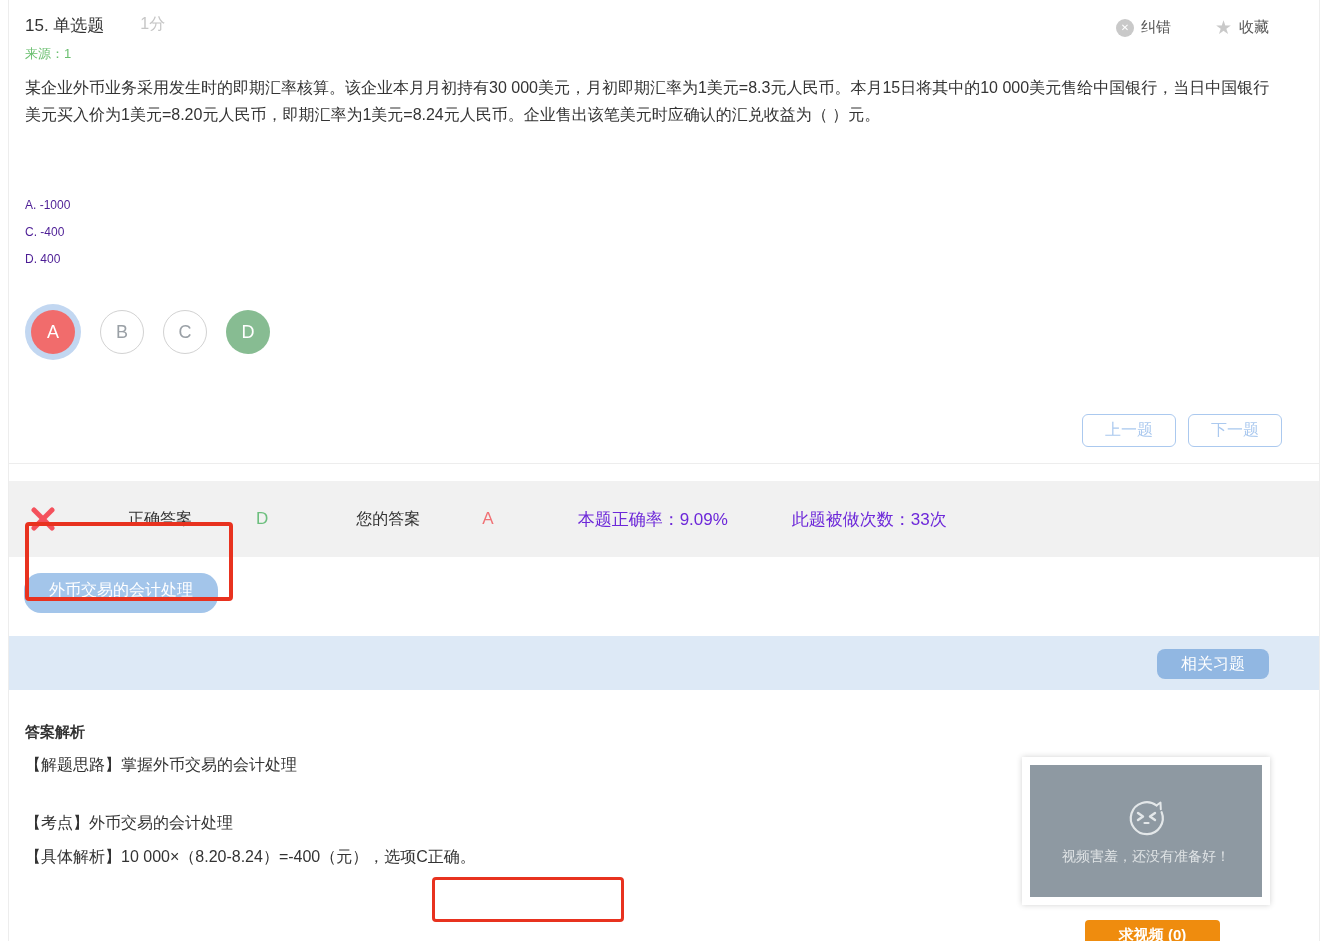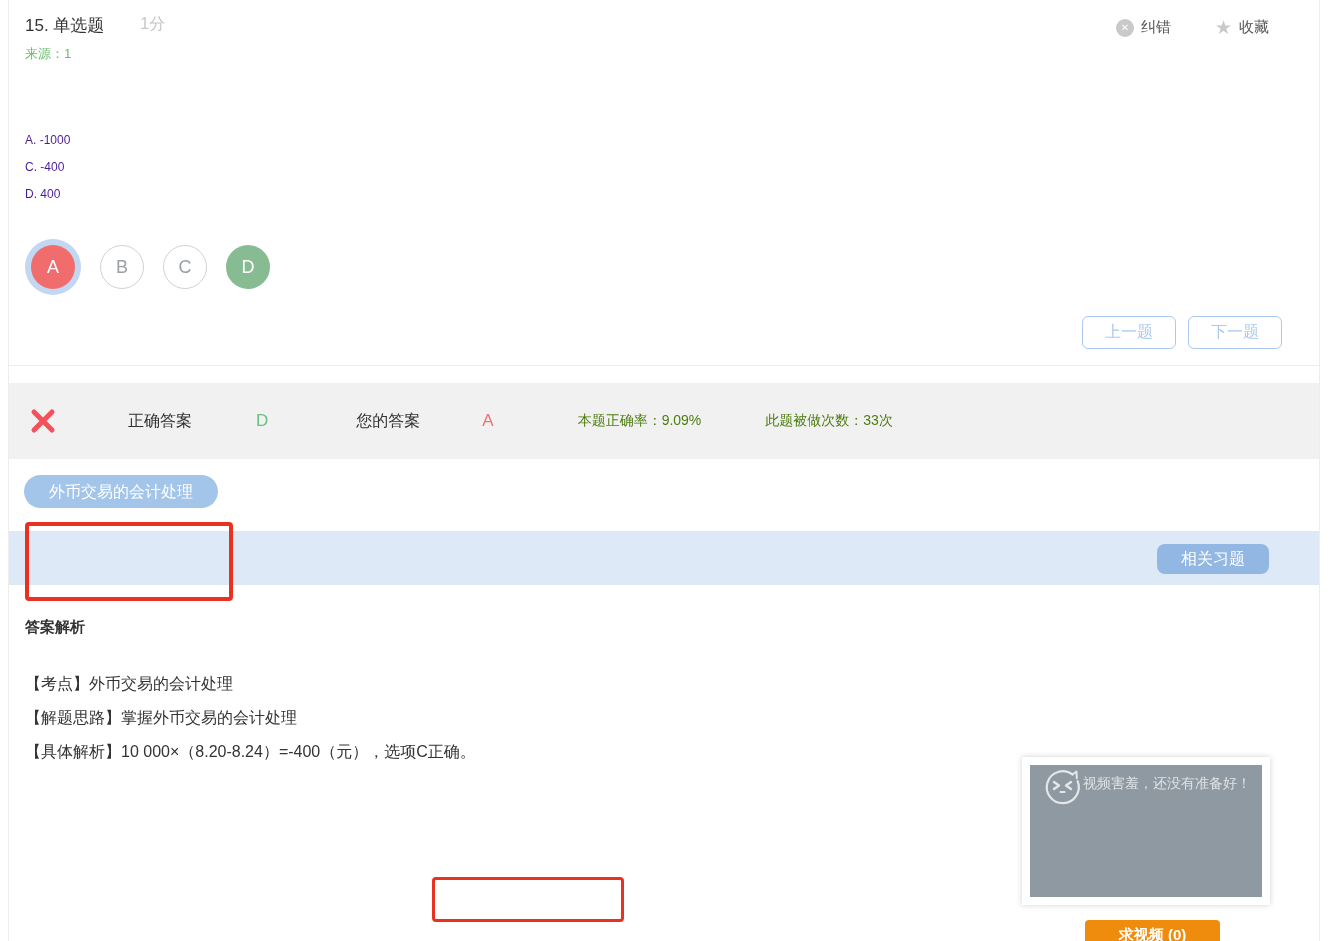--- a/index.html
+++ b/index.html
@@ -12,21 +12,21 @@
     position:relative; width:1342px; height:941px;
     background:#fff; overflow:hidden;
   }
   .content {
     position:absolute; left:8px; top:0; width:1312px; height:941px;
     border-left:1px solid #ededed; border-right:1px solid #ededed;
   }
 
   
   .question-card {
-    position:relative; height:366px;
+    position:relative; height:464px;
     border-bottom:1px solid #ededed;
     padding:14px 16px 6px 16px;
   }
   .q-header { display:flex; align-items:flex-start; }
   .q-title { font-size:17px; color:#333; }
   .q-score { font-size:16px; color:#c6c6c6; margin-left:36px; }
   .q-actions {
     margin-left:auto; display:flex; align-items:center; gap:44px;
     padding-right:34px; font-size:15px; color:#555; margin-top:4px;
   }
@@ -67,28 +67,28 @@
   .result-bar {
     margin-top:17px; height:76px; background:#f1f1f1;
     display:flex; align-items:center; padding-left:21px; font-size:16px;gap:38px;
   }
   .x-mark { width:26px; height:26px; flex:0 0 26px; }
   .rb-label { color:#333; }
   .rb-correct-label { margin-left:34px; }
   .rb-correct-value { margin-left:26px; color:#6cbf7e; font-size:17px; }
   .rb-your-label { margin-left:50px; }
   .rb-your-value { margin-left:24px; color:#f07175; font-size:17px; }
-  .rb-stat { margin-left:46px; font-size:14px; color:#4d7c0f; }
+  .rb-stat { margin-left:46px; font-size:17px; color:#6d28d9; }
   .rb-stat + .rb-stat { margin-left:26px; }
 
   
   .tag-row { margin:16px 0 0 15px; }
   .tag-pill {
     display:inline-block; background:#a3c5ea; color:#fff; font-size:16px;
-    height:33px; line-height:33px; padding:0 25px; border-radius:17px; cursor:pointer;
+    height:40px; line-height:33px; padding:0 25px; border-radius:17px; cursor:pointer;
   }
 
   
   .related-bar { margin-top:23px; height:54px; background:#dde9f6; position:relative; }
   .related-btn {
     position:absolute; right:50px; top:13px; width:112px; height:30px;
     background:#91b7e2; border:none; border-radius:8px; color:#fff;
     font-size:16px; cursor:pointer; font-family:inherit;
   }
 
@@ -98,21 +98,21 @@
   .analysis-line { font-size:16px; color:#333; line-height:22px; margin-top:12px; }
   .analysis-line.first { margin-top:36px; }
 
   
   .video-card {
     position:absolute; left:1013px; top:757px; width:248px; height:148px;
     background:#fff; box-shadow:0 0 6px rgba(0,0,0,0.18); padding:8px;
   }
   .video-inner {
     width:100%; height:100%; background:#8e99a2;
-    display:flex; align-items:flex-start; justify-content:center;
+    display:flex; flex-direction:column; align-items:center; justify-content:center;
   }
   .video-text { color:#dfe3e5; font-size:14px; margin-top:10px; }
   .request-video-btn {
     position:absolute; left:1076px; top:920px; width:135px; height:30px;
     background:#ef8c0e; border:none; border-radius:4px; color:#fff;
     font-size:15px; font-weight:bold; cursor:pointer; font-family:inherit;
   }
 
   
   .annotation-box {
@@ -137,20 +137,21 @@
             <span class="circle-x-icon">✕</span>
             <span>纠错</span>
           </span>
           <span class="action">
             <span class="star-icon">★</span>
             <span>收藏</span>
           </span>
         </div>
       </div>
       <div class="q-source">来源：1</div>
+      <div class="q-text">某企业外币业务采用发生时的即期汇率核算。该企业本月月初持有30 000美元，月初即期汇率为1美元=8.3元人民币。本月15日将其中的10 000美元售给中国银行，当日中国银行美元买入价为1美元=8.20元人民币，即期汇率为1美元=8.24元人民币。企业售出该笔美元时应确认的汇兑收益为（ ）元。</div>
 
       <div class="q-options">
         <div>A. -1000</div>
         <div>C. -400</div>
         <div>D. 400</div>
       </div>
 
       <div class="answer-row">
         <div class="choice selected-wrong">A</div>
         <div class="choice">B</div>
@@ -180,22 +181,22 @@
     <div class="tag-row">
       <span class="tag-pill">外币交易的会计处理</span>
     </div>
 
     <div class="related-bar">
       <button class="related-btn">相关习题</button>
     </div>
 
     <section class="analysis">
       <div class="analysis-title">答案解析</div>
+      <div class="analysis-line">【解题思路】掌握外币交易的会计处理</div>
       <div class="analysis-line first">【考点】外币交易的会计处理</div>
-      <div class="analysis-line">【解题思路】掌握外币交易的会计处理</div>
       <div class="analysis-line"><span>【具体解析】10 000×（8.20-8.24）=-400（元）</span><span>，选项C正确。</span></div>
     </section>
 
     <div class="video-card">
       <div class="video-inner">
         <svg width="42" height="42" viewBox="0 0 42 42">
           <path d="M 31.5 9.5 A 16 16 0 1 0 36.6 16.2" fill="none" stroke="#e3e7e9" stroke-width="2.2" stroke-linecap="round"></path>
           <path d="M 31.5 9.5 L 35.5 6.5 L 35.8 13.2" fill="none" stroke="#e3e7e9" stroke-width="2" stroke-linejoin="round" stroke-linecap="round"></path>
           <polyline points="13,17 18,20.5 13,24" fill="none" stroke="#e3e7e9" stroke-width="2.4" stroke-linecap="round" stroke-linejoin="round"></polyline>
           <polyline points="30,17 25,20.5 30,24" fill="none" stroke="#e3e7e9" stroke-width="2.4" stroke-linecap="round" stroke-linejoin="round"></polyline>

